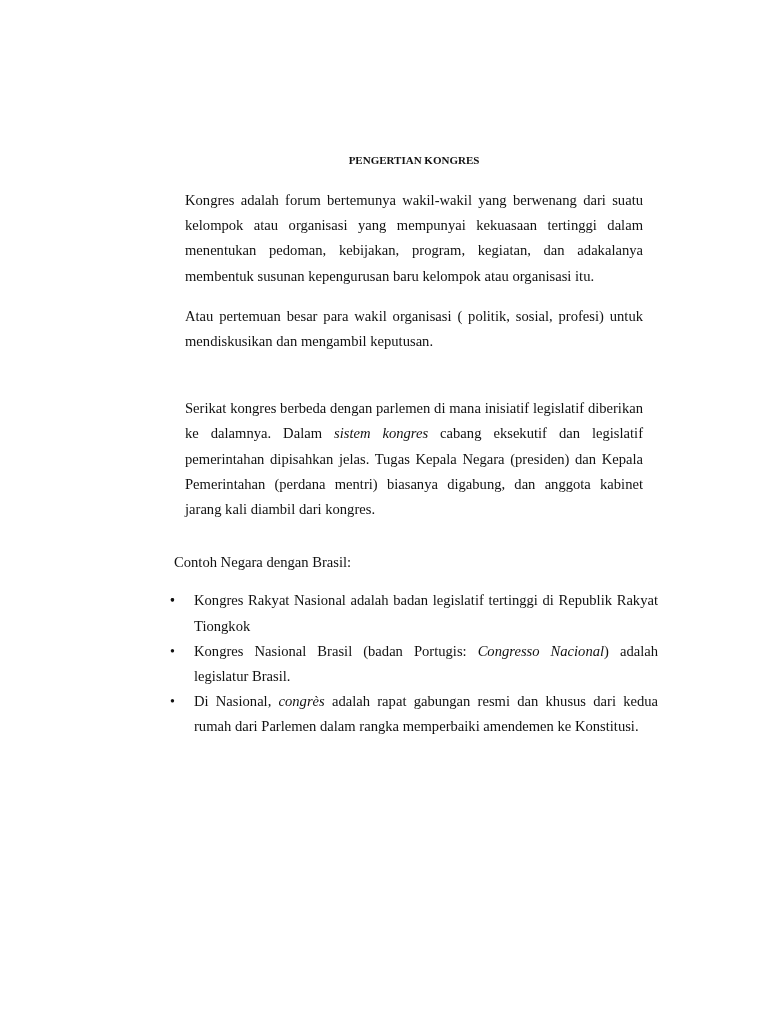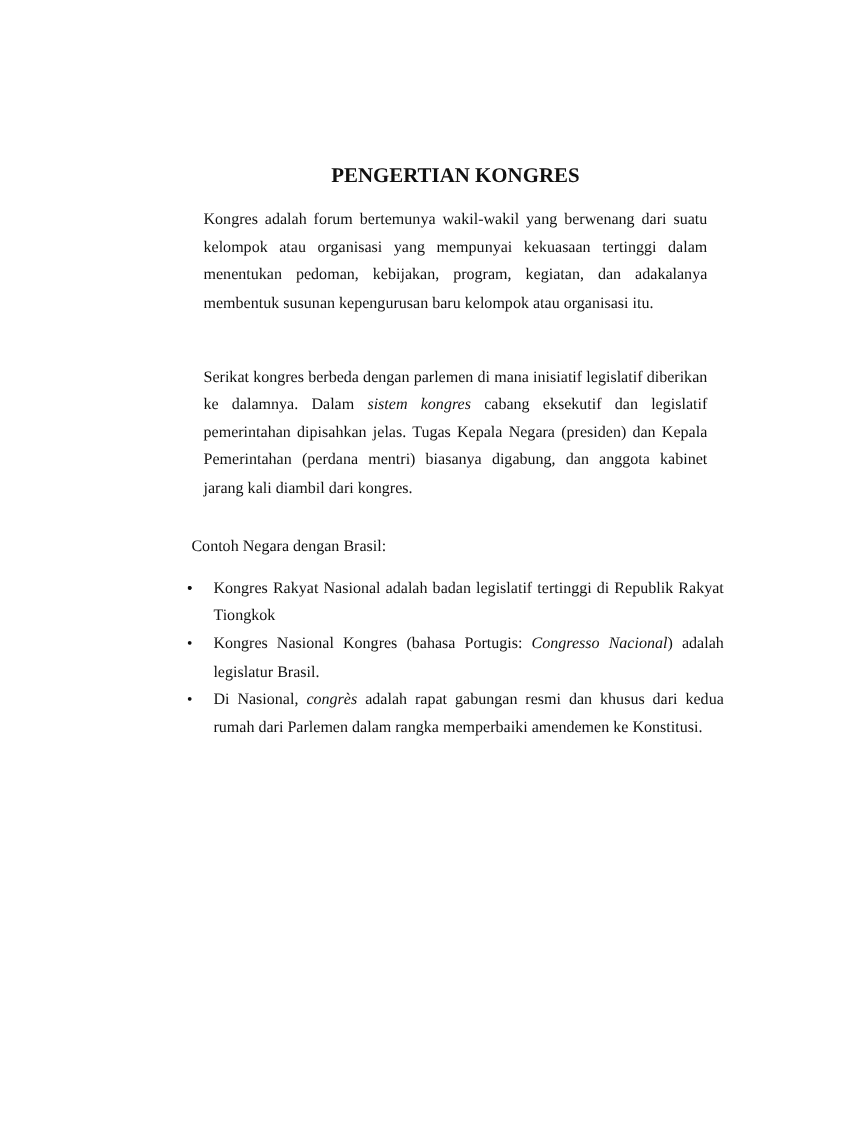--- a/index.html
+++ b/index.html
@@ -19,21 +19,21 @@
       position: absolute;
       left: 170px;
       top: 150px;
       width: 488px;
       font-size: 14.6px;
       line-height: 25.2px;
     }
     .title {
       text-align: center;
       font-weight: bold;
-      font-size: 19px;
+      font-size: 11px;
       margin: 0 0 18px 0;
       line-height: 20px;
     }
     .para {
       margin: 15px;
       text-align: justify;
     }
     .gap { height: 12px; }
     .gap-lg { height: 13px; }
     .list-intro {
@@ -58,20 +58,21 @@
     }
     em { }
   </style>
 </head>
 <body>
 
 <div class="page">
   <h1 class="title">PENGERTIAN KONGRES</h1>
 
   <p class="para">Kongres adalah forum bertemunya wakil-wakil yang berwenang dari suatu kelompok atau organisasi yang mempunyai kekuasaan tertinggi dalam menentukan pedoman, kebijakan, program, kegiatan, dan adakalanya membentuk susunan kepengurusan baru kelompok atau organisasi itu.</p>
+  <p class="para">Atau pertemuan besar para wakil organisasi ( politik, sosial, profesi) untuk mendiskusikan dan mengambil keputusan.</p>
 
   <div class="gap"></div>
 
   <p class="para"><span>Serikat kongres berbeda dengan parlemen di mana inisiatif legislatif diberikan ke dalamnya. Dalam </span><em>sistem kongres</em><span> cabang eksekutif dan legislatif pemerintahan dipisahkan jelas. Tugas Kepala Negara (presiden) dan Kepala Pemerintahan (perdana mentri) biasanya digabung, dan anggota kabinet jarang kali diambil dari kongres.</span></p>
 
   <div class="gap-lg"></div>
 
   <p class="list-intro">Contoh Negara dengan Brasil:</p>
 
   <div class="gap-lg"></div>
@@ -79,20 +80,20 @@
   <ul class="bullets">
     <li>
       <span class="bullet">•</span>
     </li>
     <li>
       <span class="bullet">•</span>
       <span>Kongres Rakyat Nasional adalah badan legislatif tertinggi di Republik Rakyat Tiongkok</span>
     </li>
     <li>
       <span class="bullet">•</span>
-      <span>Kongres Nasional Kongres (bahasa Portugis: </span><em>Congresso Nacional</em><span>) adalah legislatur Brasil.</span>
+      <span>Kongres Nasional Brasil (badan Portugis: </span><em>Congresso Nacional</em><span>) adalah legislatur Brasil.</span>
     </li>
     <li>
       <span class="bullet">•</span>
       <span>Di Nasional, </span><em>congrès</em><span> adalah rapat gabungan resmi dan khusus dari kedua rumah dari Parlemen dalam rangka memperbaiki amendemen ke Konstitusi.</span>
     </li>
   </ul>
 </div>
 
 </body></html>

